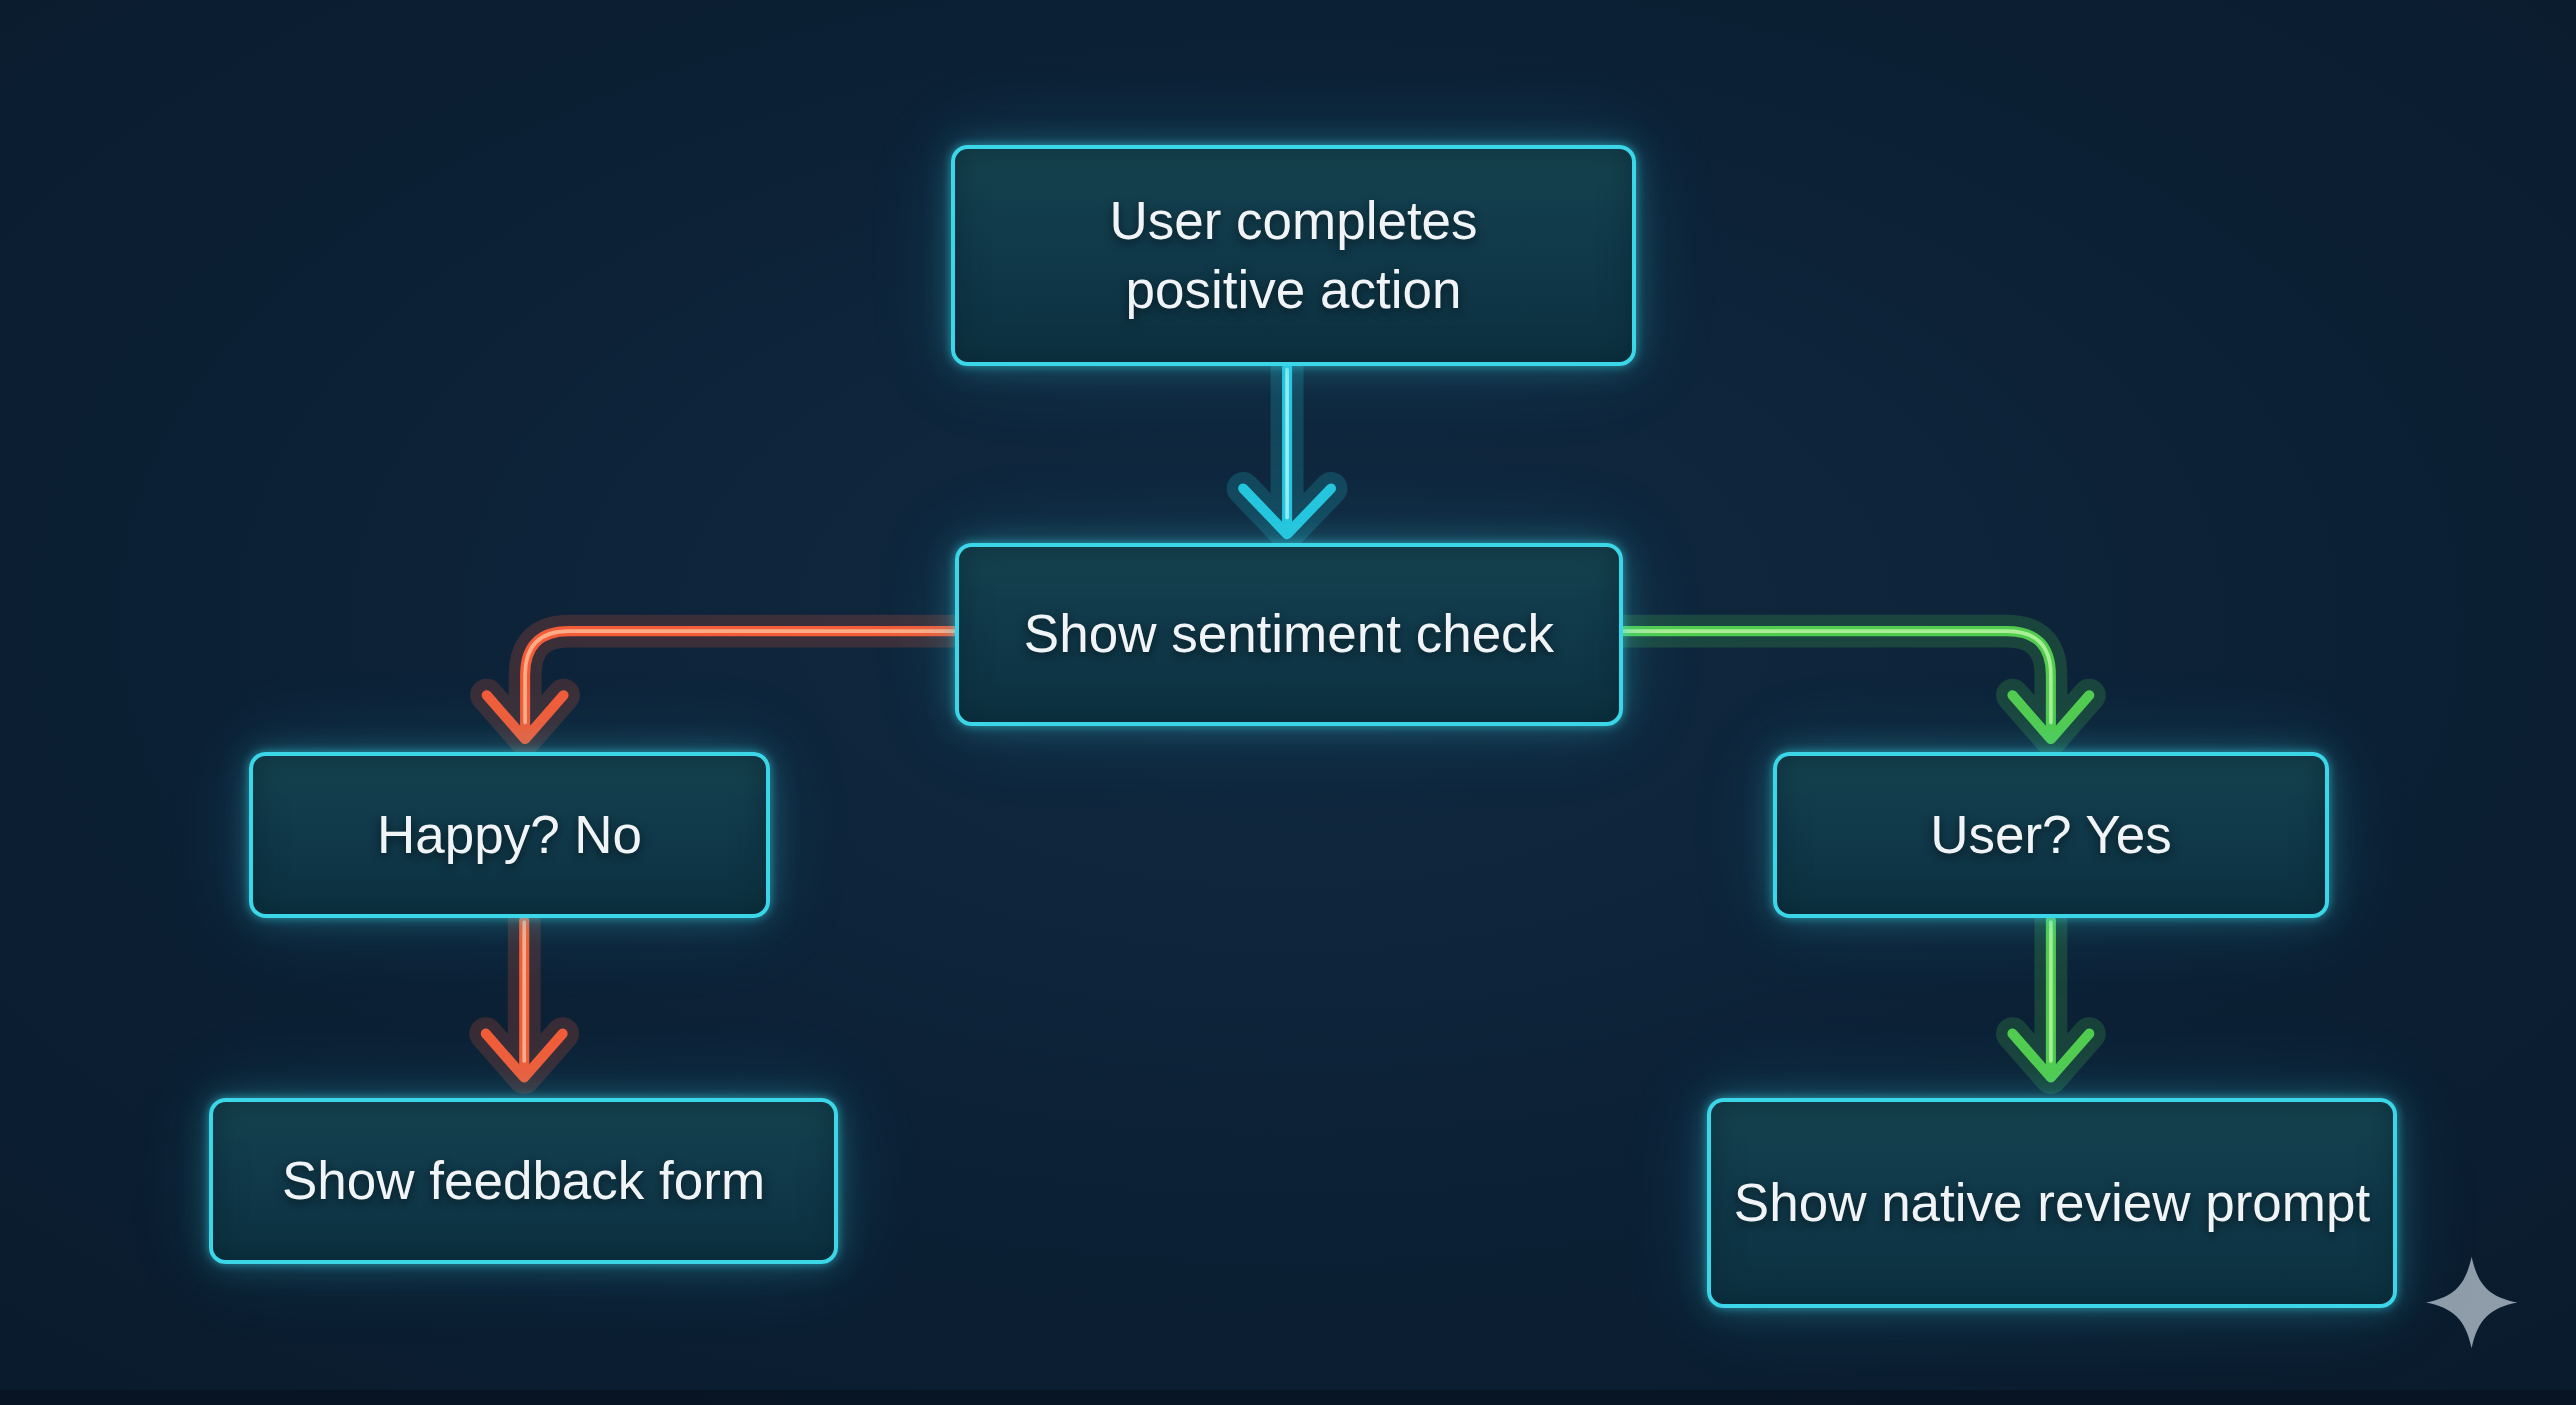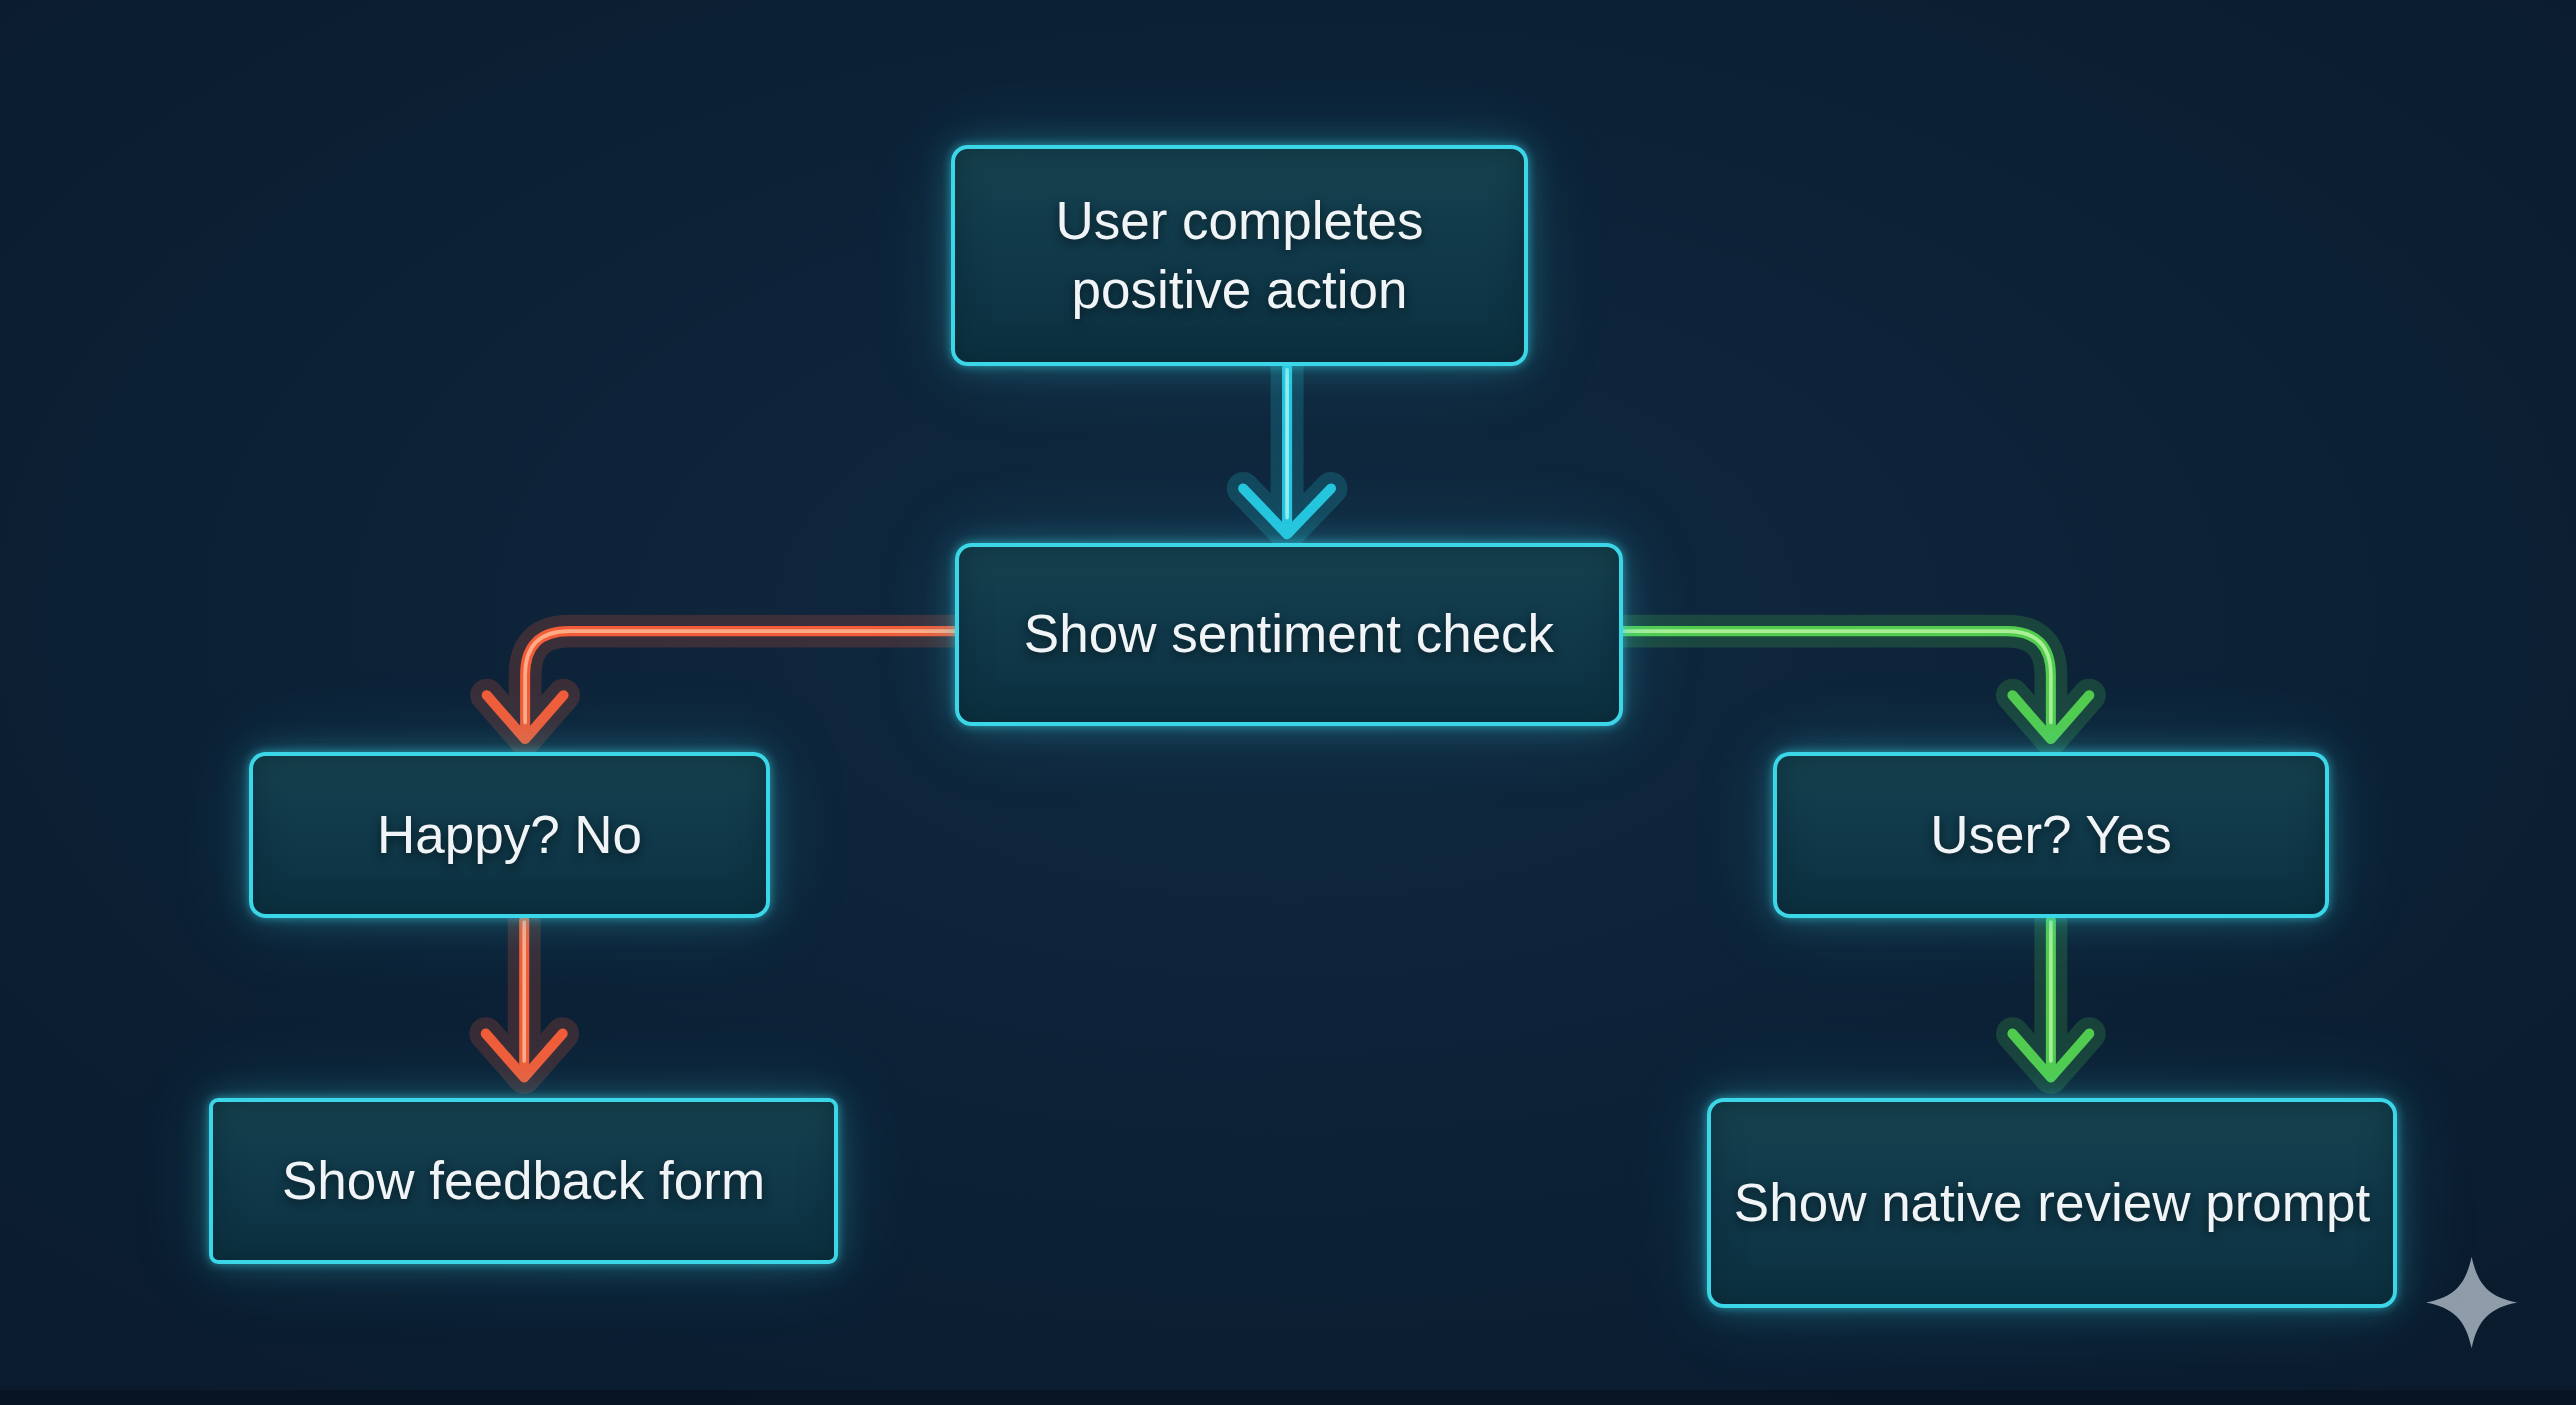--- a/index.html
+++ b/index.html
@@ -79,33 +79,33 @@
     </g>
 
     <g class="c-green">
       <path class="edge-glow" d="M2242 1006 V1176 M2200 1130 L2242 1178 L2284 1130"></path>
       <path class="edge-main" d="M2242 1006 V1176"></path>
       <path class="edge-main" d="M2200 1130 L2242 1178 L2284 1130"></path>
       <path class="edge-core" d="M2242 1008 V1160"></path>
     </g>
   </svg>
 
-  <div class="node" style="left:951px;top:145px;width:577px;height:221px;padding:0 100px;">
+  <div class="node" style="left:951px;top:145px;width:685px;height:221px;padding:0 100px;">
     <span class="label">User completes positive action</span>
   </div>
 
   <div class="node" style="left:955px;top:543px;width:668px;height:183px;">
     <span class="label">Show sentiment check</span>
   </div>
 
   <div class="node" style="left:249px;top:752px;width:521px;height:166px;">
     <span class="label">Happy? No</span>
   </div>
 
-  <div class="node" style="left:209px;top:1098px;width:629px;height:166px;border-radius:9px;">
+  <div class="node" style="left:209px;top:1098px;width:629px;height:166px;">
     <span class="label">Show feedback form</span>
   </div>
 
   <div class="node" style="left:1773px;top:752px;width:556px;height:166px;">
     <span class="label">User? Yes</span>
   </div>
 
   <div class="node" style="left:1707px;top:1098px;width:690px;height:210px;">
     <span class="label">Show native review prompt</span>
   </div>

